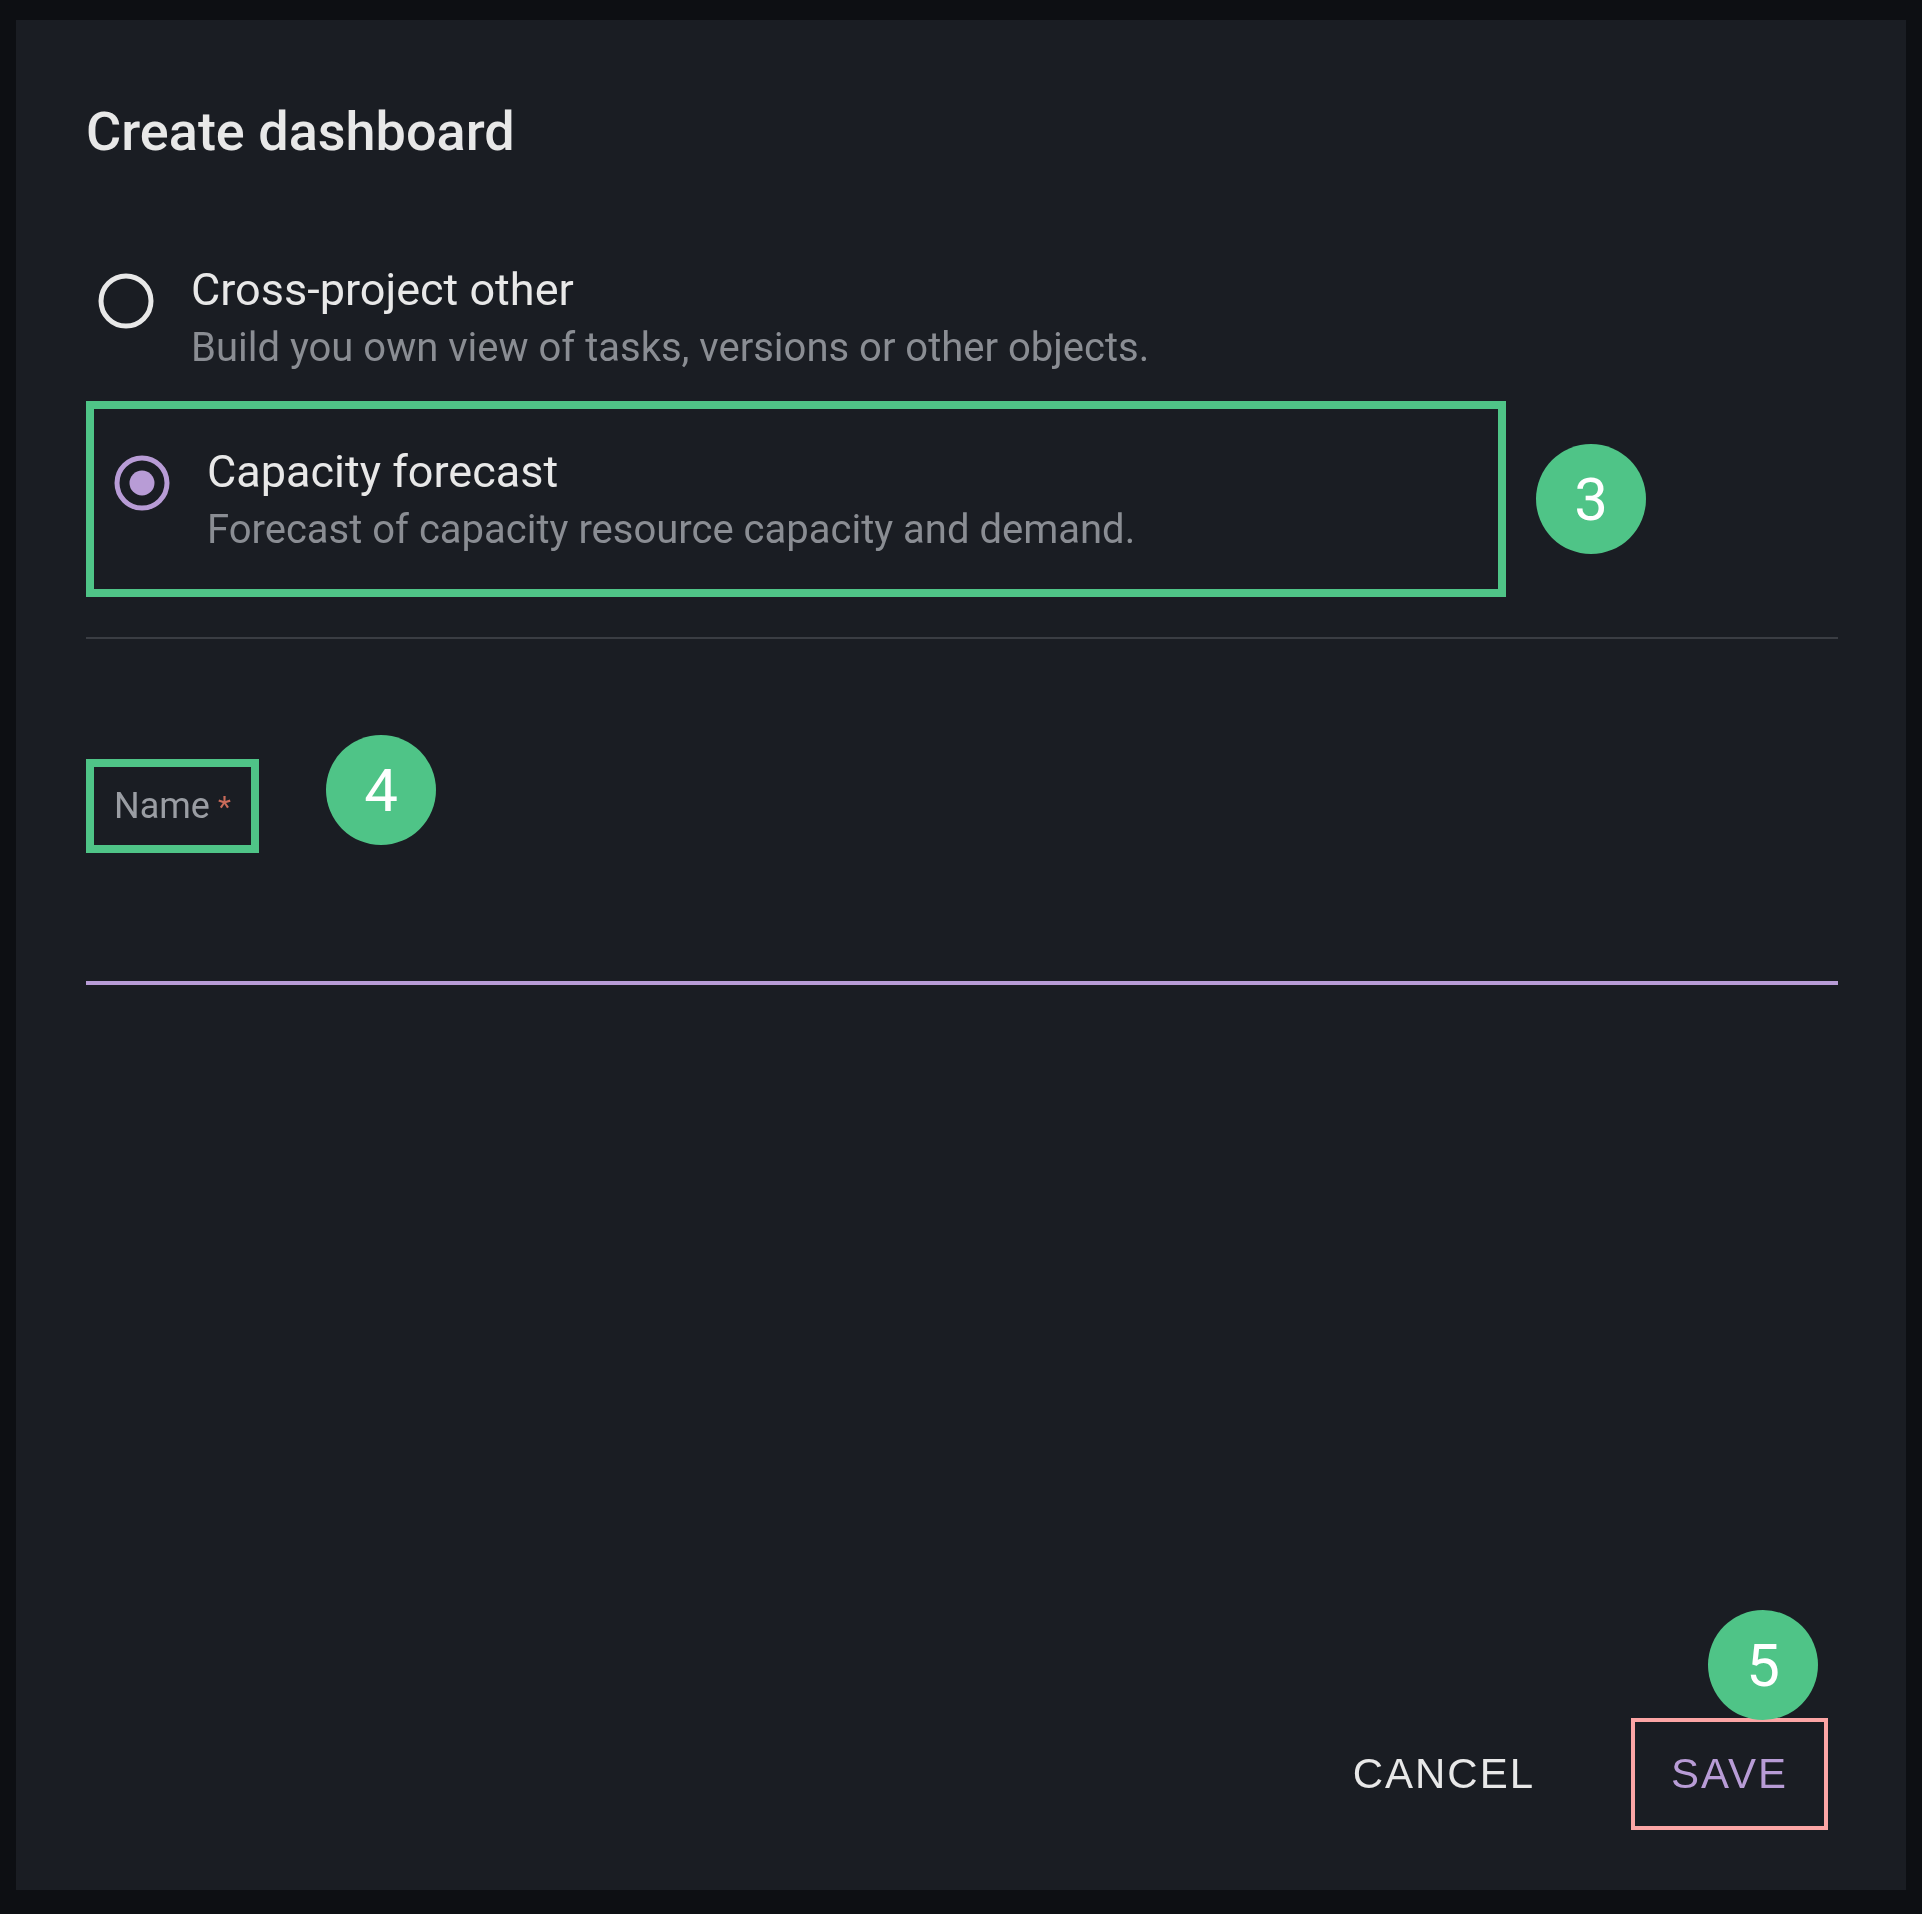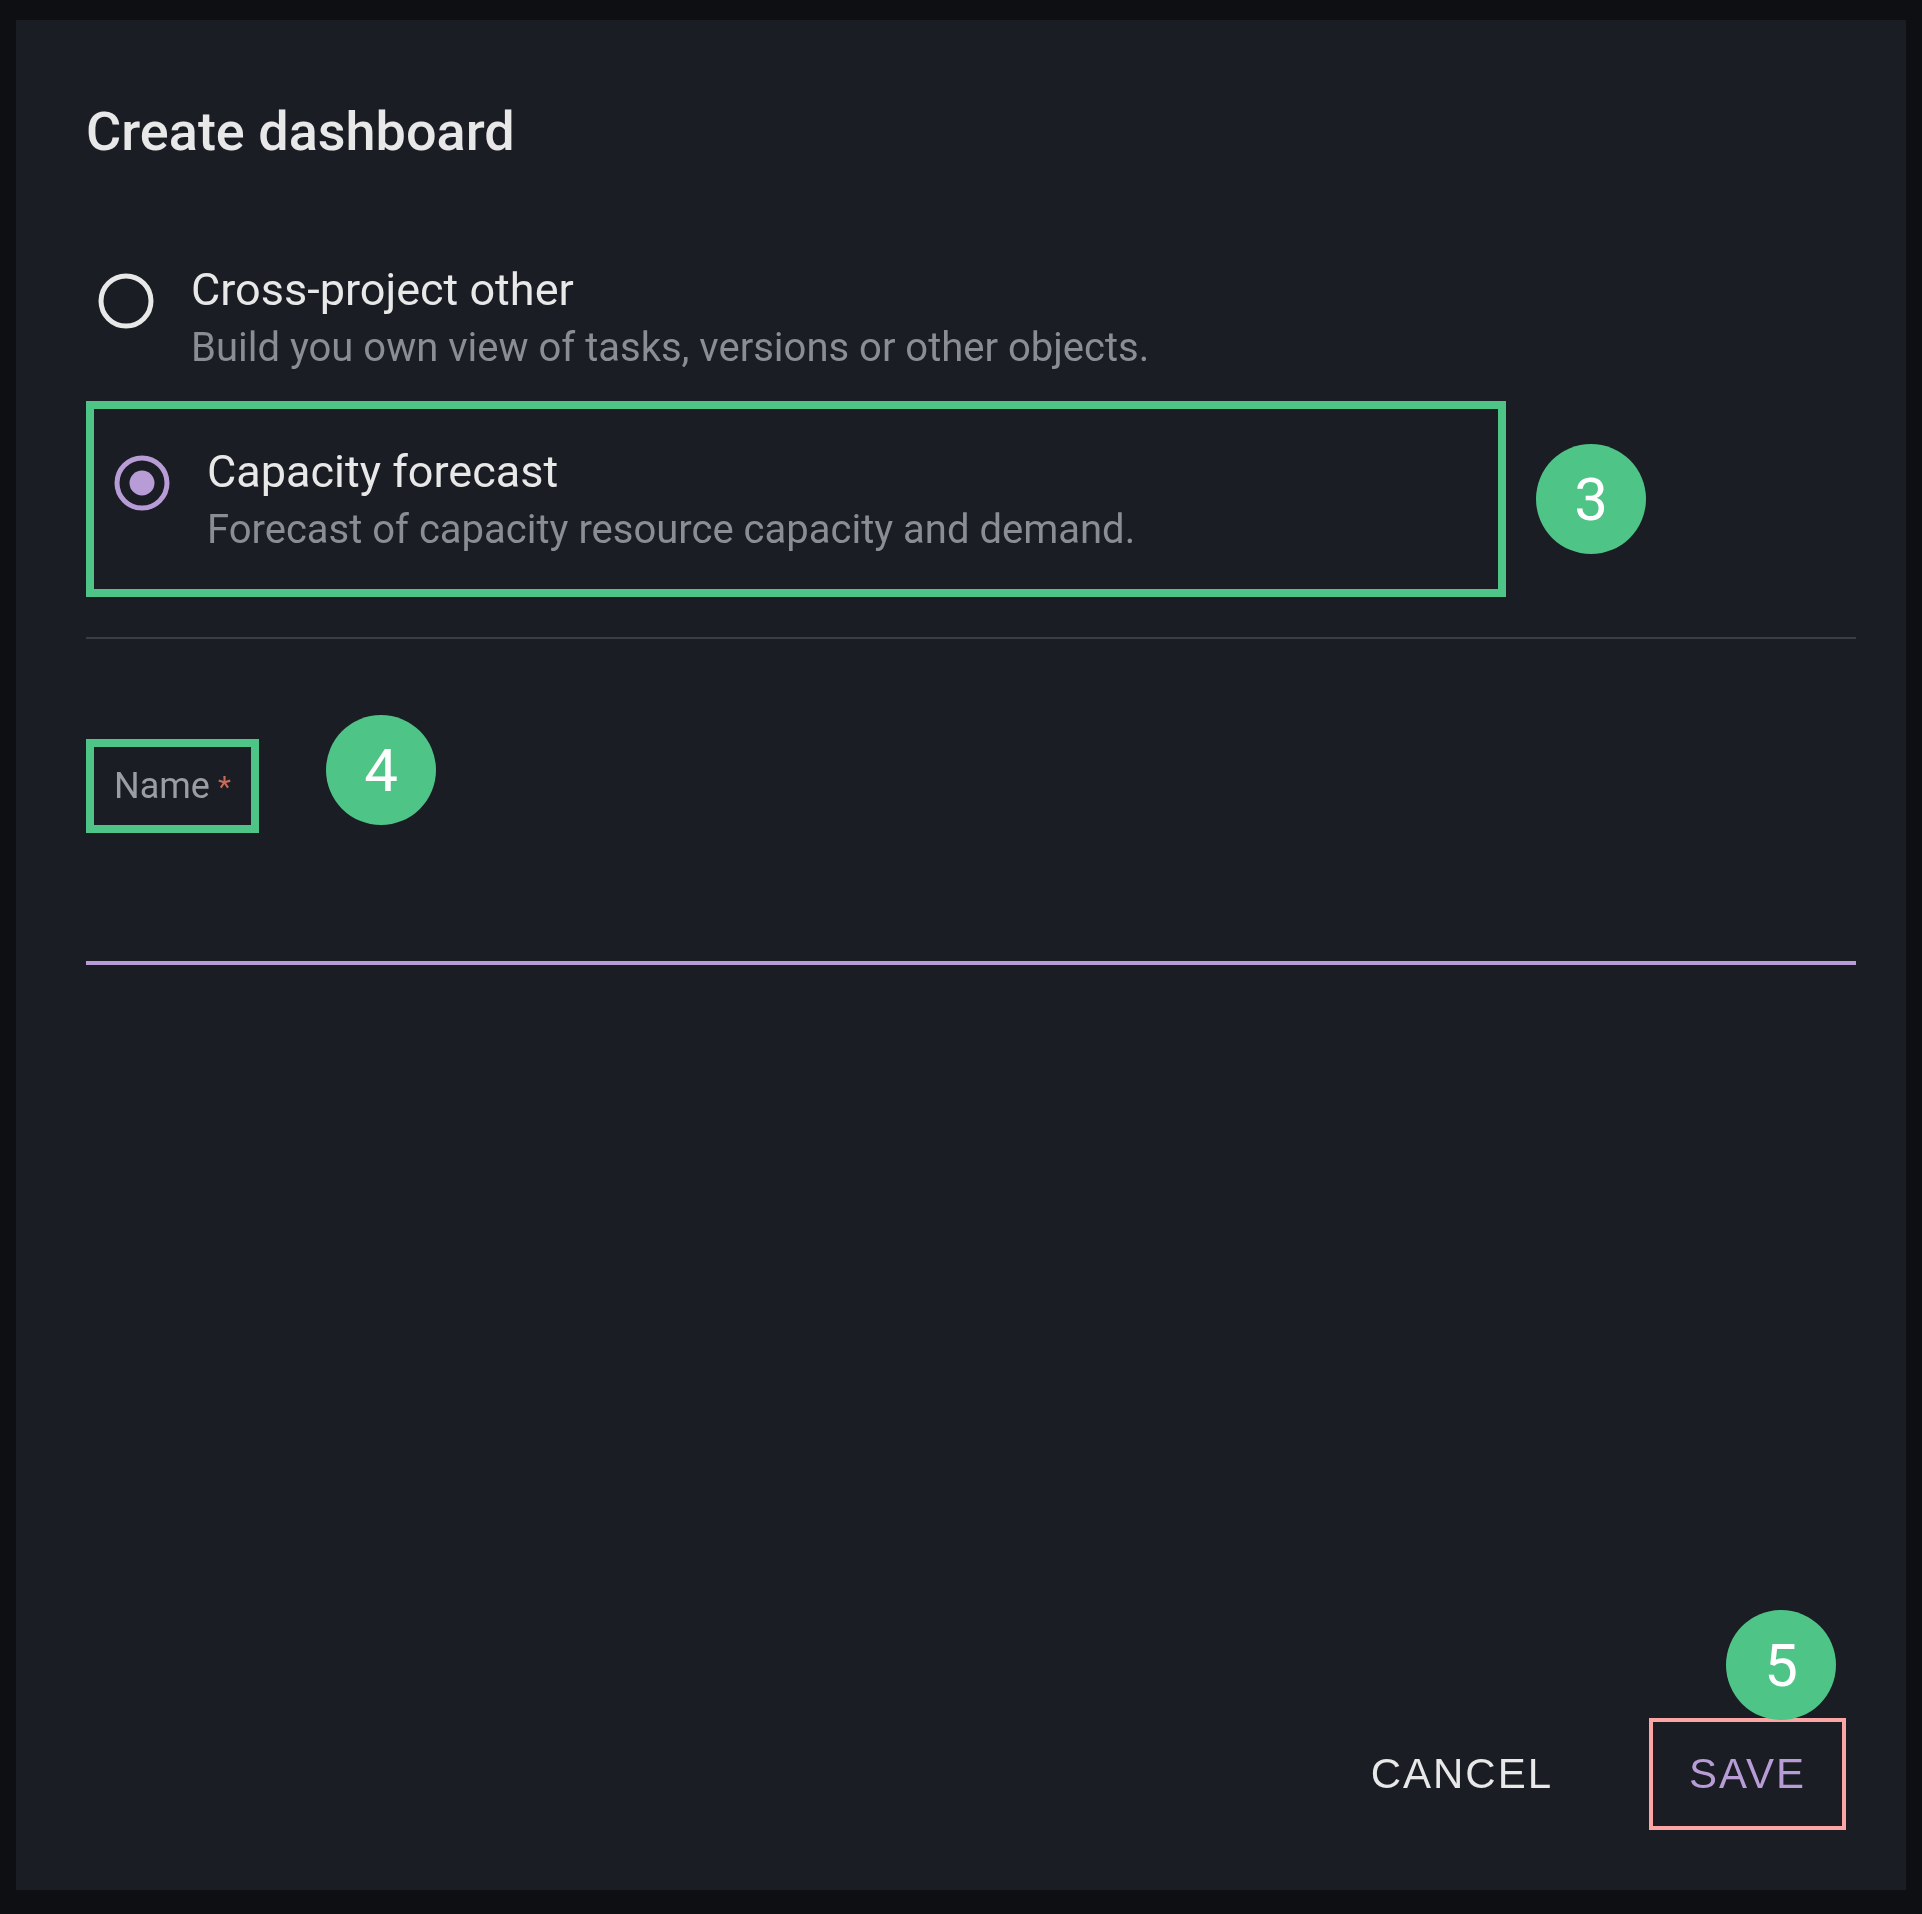--- a/index.html
+++ b/index.html
@@ -15,21 +15,21 @@
       width: 1922px;
       height: 1914px;
       overflow: hidden;
     }
 
     .dialog {
       background: #1a1d23;
       width: 1890px;
       height: 1870px;
       margin: 20px auto;
-      padding: 80px 50px 40px 70px;
+      padding: 80px 68px 40px 70px;
       position: relative;
       display: flex;
       flex-direction: column;
     }
 
     .dialog-title {
       font-size: 54px;
       font-weight: 500;
       color: #e8e8e8;
       margin-bottom: 80px;
@@ -117,21 +117,21 @@
     }
 
     .divider {
       height: 2px;
       background: #3a3d43;
       margin: 30px 0 60px 0;
     }
 
     .name-section {
       position: relative;
-      margin-top: 40px;
+      margin-top: 60px;
     }
 
     .name-label-box {
       border: 8px solid #4fc487;
       display: inline-flex;
       align-items: center;
       padding: 18px 20px;
       gap: 8px;
     }
 

